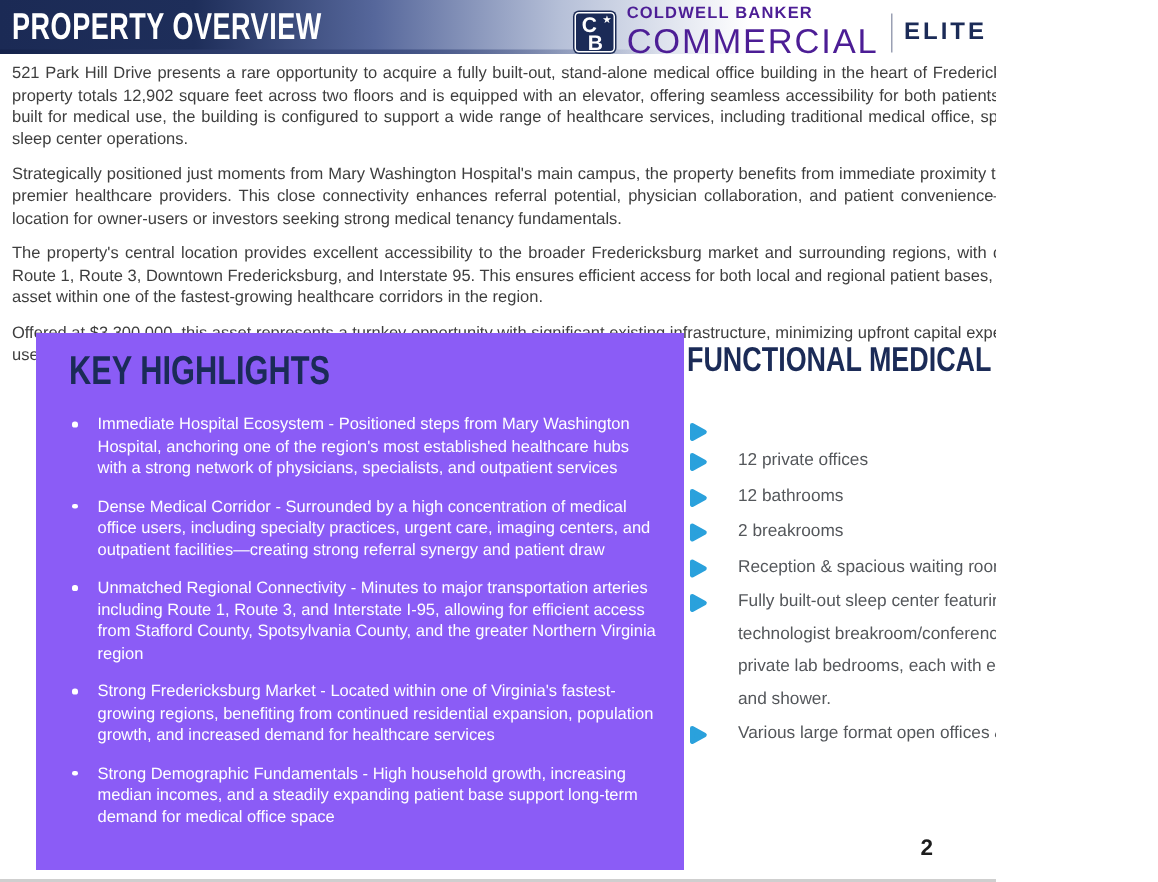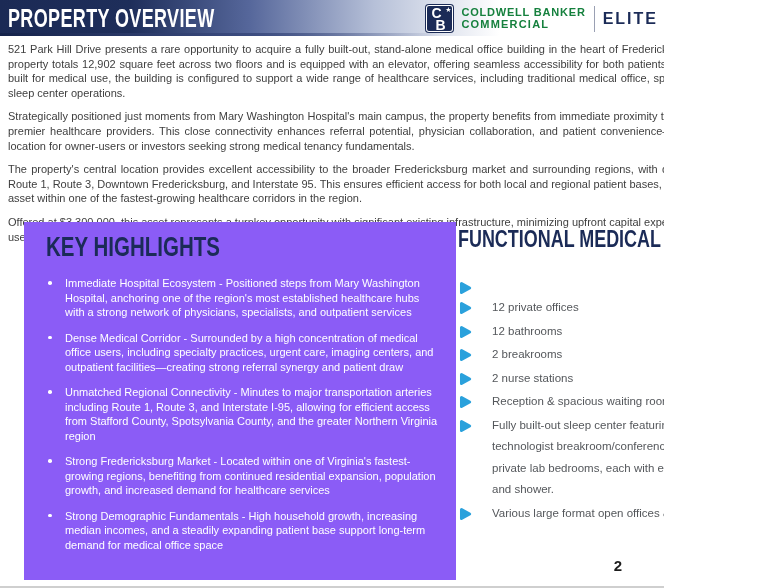--- a/index.html
+++ b/index.html
@@ -23,23 +23,23 @@
   }
   
   .brand{position:absolute;top:4px;right:6px;display:flex;align-items:center;}
   .cb-mark{
     position:relative;width:29px;height:29px;background:#1b2b57;border-radius:4px;
     box-shadow:inset 0 0 0 1px #1b2b57, inset 0 0 0 2px #ffffff;flex:0 0 auto;
   }
   .cb-mark .c{position:absolute;top:1px;left:6px;color:#fff;font-weight:bold;font-size:14px;}
   .cb-mark .b{position:absolute;bottom:0px;left:10px;color:#fff;font-weight:bold;font-size:14px;}
   .cb-mark .star{position:absolute;top:2px;right:3px;color:#fff;font-size:7px;}
-  .brand-text{margin-left:7px;color:#15803d;line-height:1;}
+  .brand-text{margin-left:7px;color:#4c1d95;line-height:1;}
   .brand-line1{font-size:11px;font-weight:bold;letter-spacing:0.8px;}
-  .brand-line2{font-size:11px;font-weight:bold;letter-spacing:1.2px;margin-top:1px;}
+  .brand-line2{font-size:23px;font-weight:normal;letter-spacing:1.2px;margin-top:1px;}
   .brand-divider{width:1px;height:26px;background:#9aa0b3;margin:0 8px;}
   .brand-elite{color:#1b2b57;font-size:16px;font-weight:bold;letter-spacing:2px;}
   
   .intro{position:absolute;top:42px;left:8px;width:756px;color:#3e3e3e;}
   .intro p{margin:0 0 9px 0;font-size:11px;line-height:14.6px;text-align:justify;}
   
   .panel{
     position:absolute;left:24px;top:222px;width:432px;height:358px;
     background:#8b5cf6;box-sizing:border-box;padding:8px 16px 0 22px;
   }
@@ -140,26 +140,20 @@
       <li class="layout-item">
         <svg class="play-icon" viewBox="0 0 12 12">
             <path d="M3 2.2 L10 6 L3 9.8 Z" fill="#2aa1dc" stroke="#2aa1dc" stroke-width="2.6" stroke-linejoin="round"></path>
           </svg>
         <span>2 breakrooms</span>
       </li>
       <li class="layout-item">
         <svg class="play-icon" viewBox="0 0 12 12">
             <path d="M3 2.2 L10 6 L3 9.8 Z" fill="#2aa1dc" stroke="#2aa1dc" stroke-width="2.6" stroke-linejoin="round"></path>
           </svg>
-        <span>2 nurse stations</span>
-      </li>
-      <li class="layout-item">
-        <svg class="play-icon" viewBox="0 0 12 12">
-            <path d="M3 2.2 L10 6 L3 9.8 Z" fill="#2aa1dc" stroke="#2aa1dc" stroke-width="2.6" stroke-linejoin="round"></path>
-          </svg>
         <span>Reception &amp; spacious waiting room</span>
       </li>
       <li class="layout-item">
         <svg class="play-icon" viewBox="0 0 12 12">
             <path d="M3 2.2 L10 6 L3 9.8 Z" fill="#2aa1dc" stroke="#2aa1dc" stroke-width="2.6" stroke-linejoin="round"></path>
           </svg>
         <span>Fully built-out sleep center featuring control room, technologist breakroom/conference area, and 8 private lab bedrooms, each with en-suite bathroom and shower.</span>
       </li>
       <li class="layout-item">
         <svg class="play-icon" viewBox="0 0 12 12">

